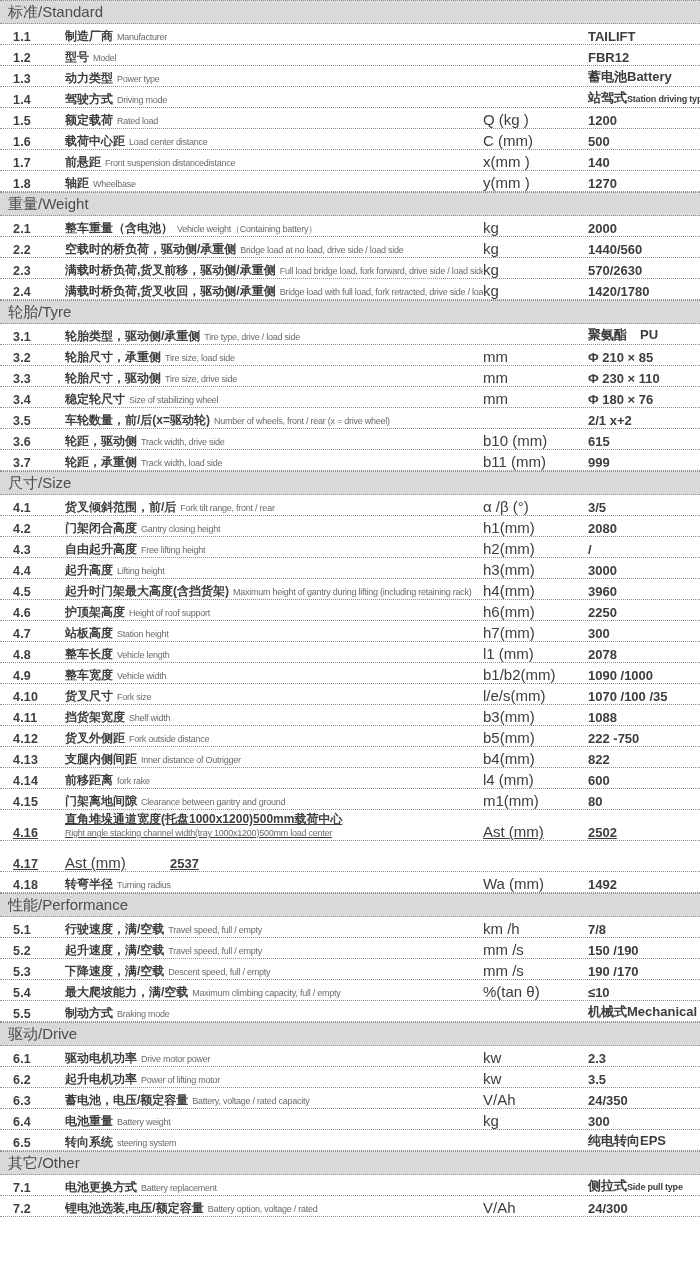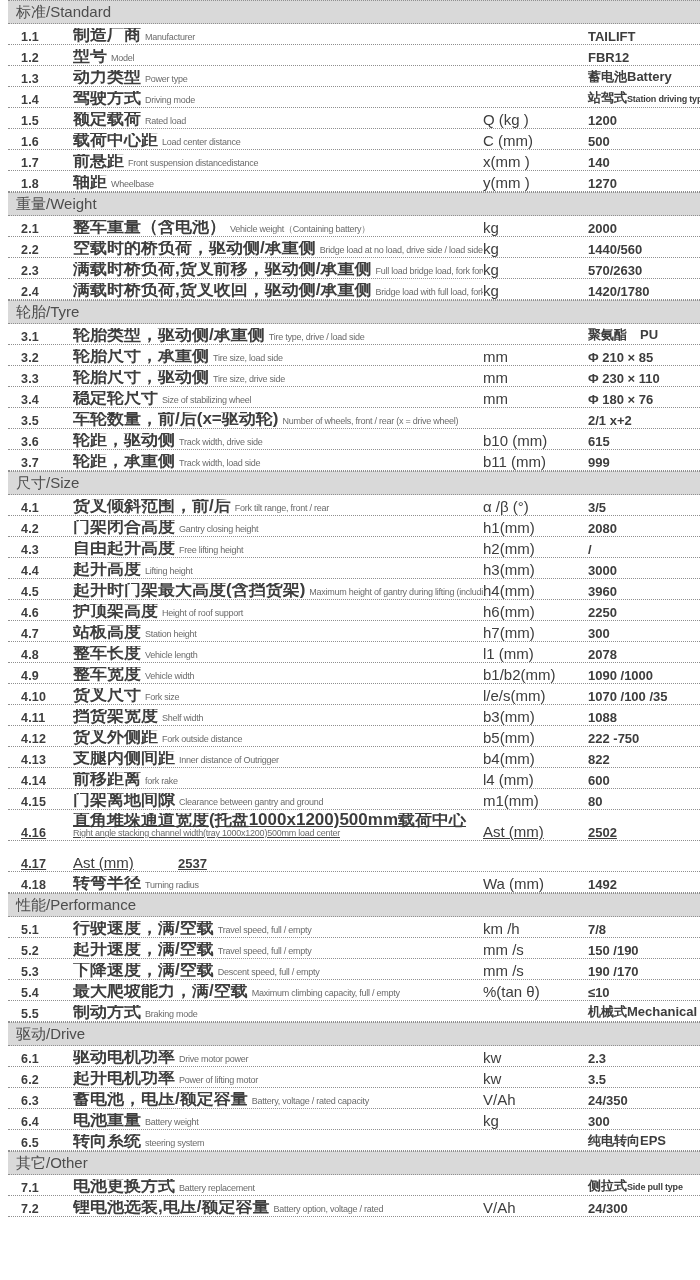--- a/index.html
+++ b/index.html
@@ -3,21 +3,21 @@
 <meta charset="utf-8">
 <style>
   * { margin:0; padding:0; box-sizing:border-box; }
   html,body { background:#ffffff; }
   body {
     width:700px; min-height:1280px; margin:0 auto;
     font-family:"Liberation Sans","DejaVu Sans",sans-serif;
     color:#3d3d3d;
     -webkit-font-smoothing:antialiased;
   }
-  .spec-table { width:700px;padding-left:8px; }
+  .spec-table { width:700px; }
 
   .sec-header {
     background:#d9d9d9;
     border-top:1px dotted #8f8f8f;
     border-bottom:1px dotted #8f8f8f;
     padding:2px 8px 3px 8px;
     font-size:15px;
     line-height:17px;
     color:#4d4d4d;
   }
@@ -33,21 +33,21 @@
     flex:none; width:52px;
     font-size:12.5px; font-weight:600;
     letter-spacing:0.2px;
   }
   .label {
     flex:1; min-width:0;
     white-space:nowrap; overflow:hidden;
     padding-right:4px;
     line-height:13px;
   }
-  .label-cn { font-weight:700; font-size:17px; }
+  .label-cn { font-weight:700; font-size:12px; }
   .label-en {
     font-size:9px; color:#6b6b6b;
     margin-left:4px; letter-spacing:-0.25px;
   }
   .two-line { min-height:31px;text-decoration:underline; }
   .two-line .label { white-space:normal; }
   .two-line .label-en { display:block; margin-left:0; margin-top:1px; }
 
   .unit  { flex:none; width:105px; font-size:15px; }
   .value { flex:none; width:112px; font-size:13px; font-weight:600; white-space:nowrap; }

